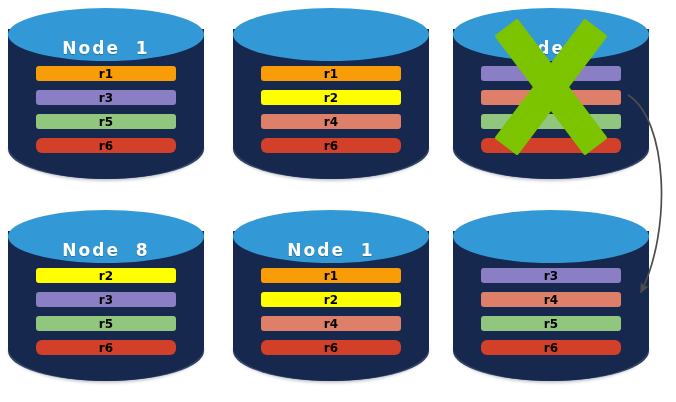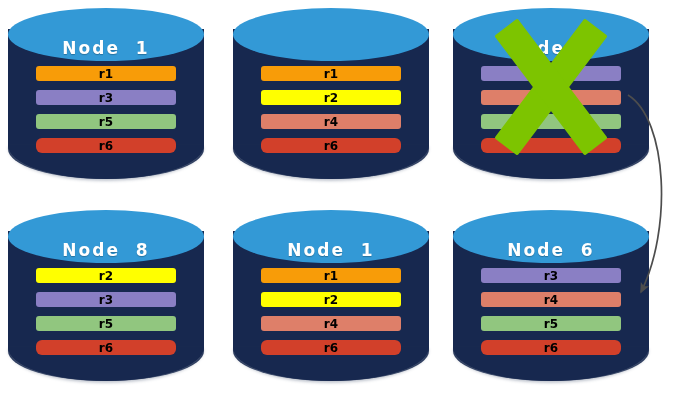--- a/index.html
+++ b/index.html
@@ -192,21 +192,20 @@
           <div class="rec" style="background: rgb(255, 255, 0);">r2</div>
           <div class="rec" style="background: rgb(222, 127, 105);">r4</div>
           <div class="rec" style="background: rgb(210, 64, 42);">r6</div>
         </div>
       </div>
       <div class="node" style="left: 453px; top: 210px;">
         <div class="cyl-body">
           <div class="cyl-bottom-shade"></div>
         </div>
         <div class="cyl-top"></div>
-        <div class="node-label">Node  6</div>
         <div class="records">
           <div class="rec" style="background: rgb(138, 127, 196);">r3</div>
           <div class="rec" style="background: rgb(222, 127, 105);">r4</div>
           <div class="rec" style="background: rgb(145, 198, 127);">r5</div>
           <div class="rec" style="background: rgb(210, 64, 42);">r6</div>
         </div>
       </div>
     </div>
 
   <svg id="arrow" viewBox="0 0 676 402" xmlns="http://www.w3.org/2000/svg">

